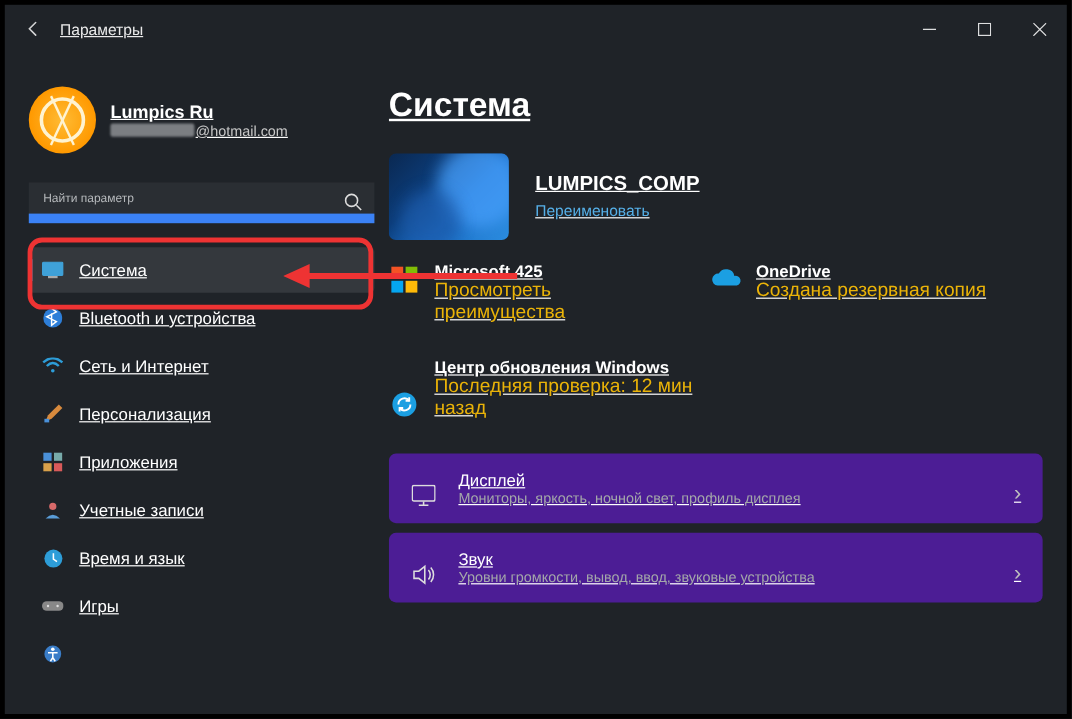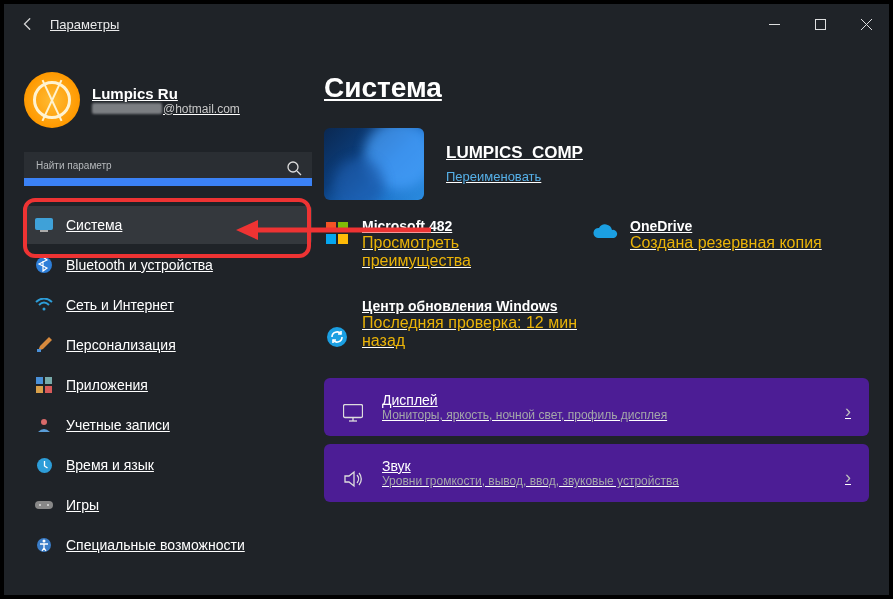--- a/index.html
+++ b/index.html
@@ -283,21 +283,20 @@
           <span>Игры</span>
         </li>
         <li>
           <span class="nav-icon">
               <svg width="16" height="16" viewBox="0 0 16 16">
                 <circle cx="8" cy="8" r="7" fill="#3a7dc8"></circle>
                 <circle cx="8" cy="4" r="1.5" fill="#fff"></circle>
                 <path d="M4 7h8M8 7v4m-2 3 2-3 2 3" stroke="#fff" stroke-width="1.3" fill="none"></path>
               </svg>
             </span>
-          <span>Специальные возможности</span>
         </li>
       </ul>
     </aside>
 
     <main class="main">
       <h1>Система</h1>
 
       <div class="device-row">
         <div class="device-pic">
           <span class="bloom b1"></span>
@@ -313,21 +312,21 @@
         <div class="tile">
           <span class="tile-icon">
             <svg width="22" height="22" viewBox="0 0 22 22">
                 <rect x="0" y="0" width="10" height="10" fill="#f35325"></rect>
                 <rect x="12" y="0" width="10" height="10" fill="#81bc06"></rect>
                 <rect x="0" y="12" width="10" height="10" fill="#05a6f0"></rect>
                 <rect x="12" y="12" width="10" height="10" fill="#ffba08"></rect>
               </svg>
           </span>
           <div>
-            <div class="tile-title">Microsoft 482</div>
+            <div class="tile-title">Microsoft 425</div>
             <div class="tile-sub">Просмотреть преимущества</div>
           </div>
         </div>
         <div class="tile">
           <span class="tile-icon">
             <svg width="26" height="18" viewBox="0 0 26 18">
                 <path d="M6 14a5 5 0 0 1 1-10 7 7 0 0 1 13 2 4 4 0 0 1 2 8H6z" fill="#1b9fe2"></path>
               </svg>
           </span>
           <div>

